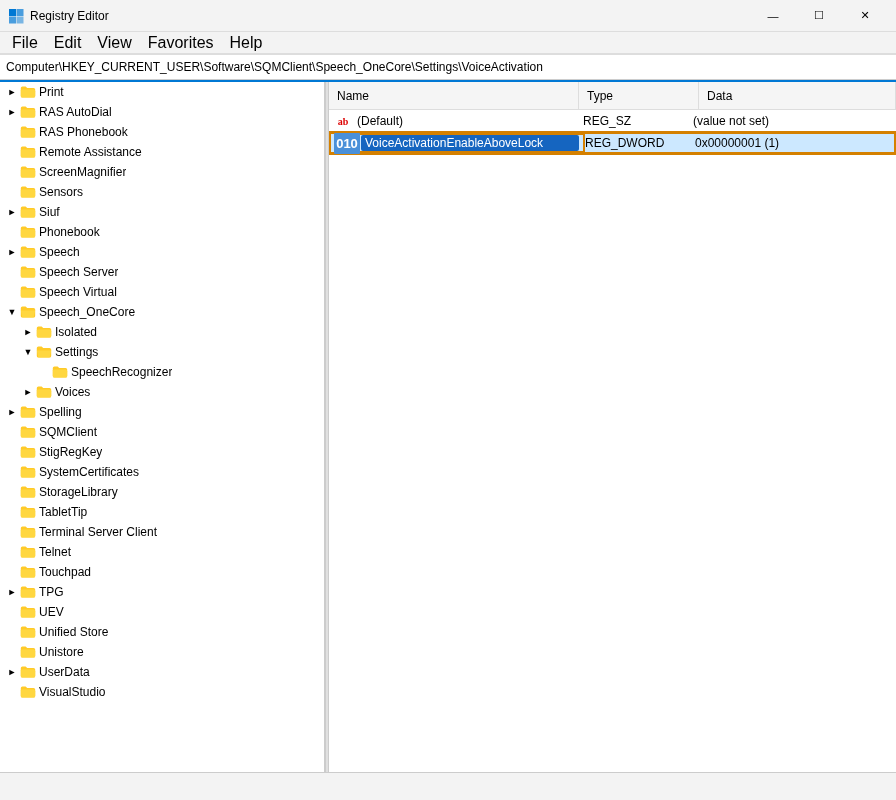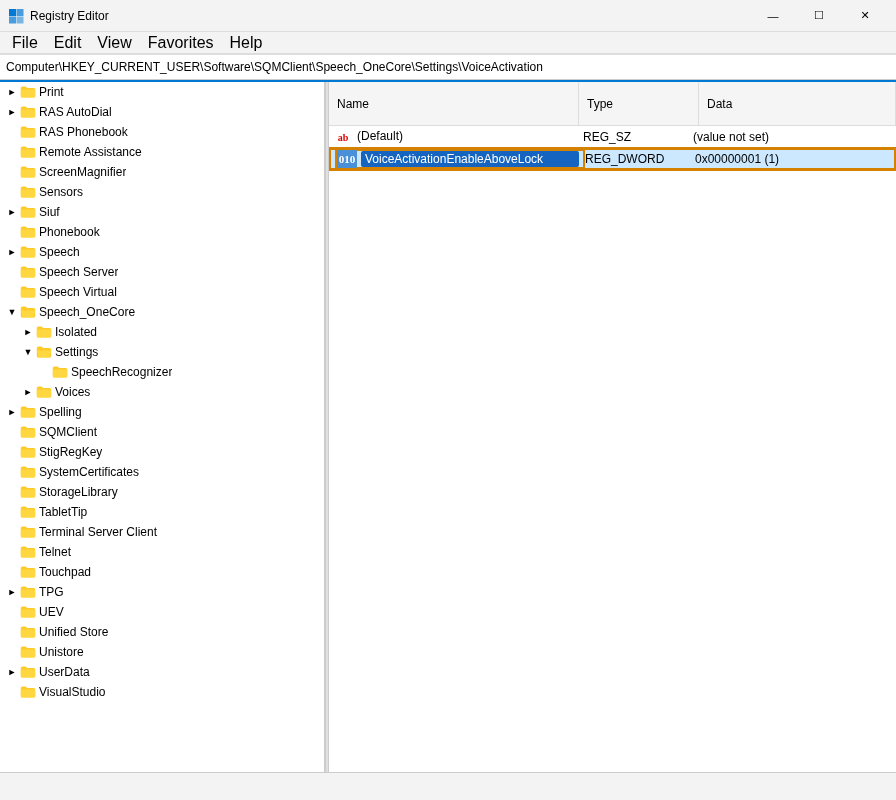--- a/index.html
+++ b/index.html
@@ -142,21 +142,21 @@
     }
     .tree-label {
       font-size: 12px;
       overflow: hidden;
       text-overflow: ellipsis;
     }
 
     
     .column-headers {
       display: flex;
-      height: 44px;
+      height: 28px;
       background: #f5f5f5;
       border-bottom: 1px solid #ddd;
       align-items: center;
     }
     .col-header {
       padding: 0 8px;
       font-size: 12px;
       font-weight: normal;
       color: #000;
       border-right: 1px solid #ddd;
@@ -525,33 +525,33 @@
   <div class="right-pane">
 
     <div class="column-headers">
       <div class="col-header col-name">Name</div>
       <div class="col-header col-type">Type</div>
       <div class="col-header col-data">Data</div>
     </div>
 
     <div id="registry-rows">
     <div class="reg-row">
-    <div style="display:flex; width:250px;  padding:0 4px;">
+    <div style="display:flex; align-items:center; width:250px;  padding:0 4px;">
       <span class="reg-icon">
               <span style="color:#d00; font-weight:bold; font-size:10px; font-family:serif; margin-right:4px;">ab</span>
             </span>
       <span class="reg-name" style="">(Default)</span>
     </div>
     <span class="reg-type">REG_SZ</span>
     <span class="reg-data">(value not set)</span>
   </div>
         <div class="reg-row selected-outline">
     <div style="display:flex; align-items:center; width:250px; border: 2px solid #d48000; padding:0 4px;">
       <span class="reg-icon">
-              <span style="background:#4a90d9; color:white; font-size:11px; padding:3px 2px; margin-right:4px; border-radius:1px; font-weight:bold;font-family:Liberation Serif, serif;">010</span>
+              <span style="background:#4a90d9; color:white; font-size:13px; padding:3px 2px; margin-right:4px; border-radius:1px; font-weight:bold;">010</span>
             </span>
       <span class="reg-name" style="background:#1565c0; color:white; padding:1px 4px; border-radius:2px;">VoiceActivationEnableAboveLock</span>
     </div>
     <span class="reg-type">REG_DWORD</span>
     <span class="reg-data">0x00000001 (1)</span>
   </div>
       </div>
   </div>
 </div>
 

